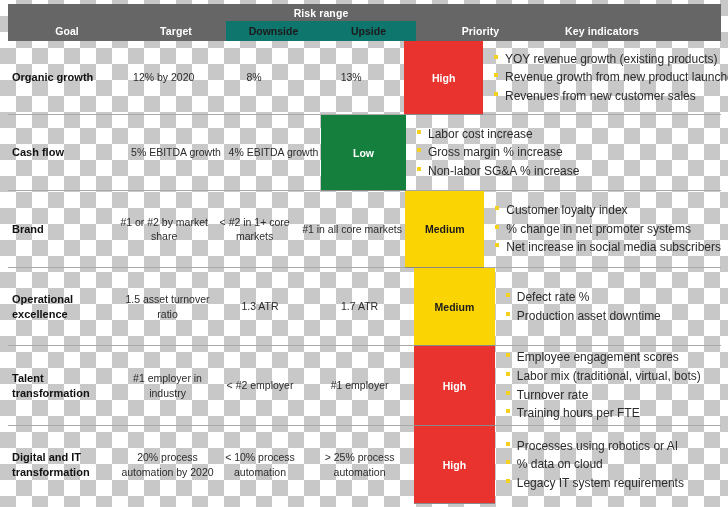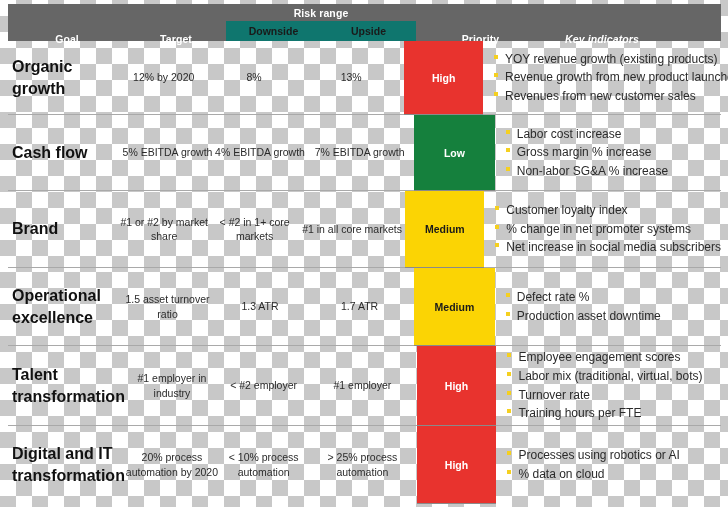--- a/index.html
+++ b/index.html
@@ -62,34 +62,34 @@
     flex: 1;
     display: flex;
     align-items: center;
     justify-content: center;
     font-size: 10.5px;
     font-weight: bold;
     color: #1a1a1a;
   }
   .hdr-label {
     position: absolute;
-    top: 25px;
+    top: 17px;
     height: 20px;
     display: flex;
     align-items: center;
     justify-content: center;
     color: #ffffff;
     font-size: 10.5px;
     font-weight: bold;
     letter-spacing: .1px;
   }
   .hdr-goal     { left: 0px;   width: 118px; }
   .hdr-target   { left: 118px; width: 100px; }
   .hdr-priority { left: 408px; width: 67px; margin-left: 31px; }
-  .hdr-key      { left: 475px; width: 238px; font-style: italic; }
+  .hdr-key      { left: 475px; width: 238px; }
 
   
   .rows {
     position: relative;
     width: 713px;
   }
   .row {
     position: relative;
     width: 713px;
     display: flex;
@@ -98,21 +98,21 @@
     box-sizing: border-box;
   }
   .row:last-child { border-bottom: none; }
 
   .col-goal {
     width: 118px;
     display: flex;
     align-items: center;
     padding-left: 4px;
     box-sizing: border-box;
-    font-size: 16px;
+    font-size: 11px;
     font-weight: bold;
     color: #111111;
     line-height: 1.35;
   }
   .col-target, .col-down, .col-up {
     display: flex;
     align-items: center;
     justify-content: center;
     text-align: center;
     font-size: 10.5px;
@@ -198,21 +198,20 @@
           <div class="kpi">
             <span class="bullet" style="background: rgb(245, 208, 32);"></span>
             <span>Revenues from new customer sales</span>
           </div>
         </div>
       </div>
       <div class="row" style="height: 76px;">
         <div class="col-goal">Cash flow</div>
         <div class="col-target">5% EBITDA growth</div>
         <div class="col-down">4% EBITDA growth</div>
-        <div class="col-up">7% EBITDA growth</div>
         <div class="col-priority" style="background: #15803d; color: rgb(255, 255, 255);">Low</div>
         <div class="col-key">
           <div class="kpi">
             <span class="bullet" style="background: rgb(245, 208, 32);"></span>
             <span>Labor cost increase</span>
           </div>
           <div class="kpi">
             <span class="bullet" style="background: rgb(245, 208, 32);"></span>
             <span>Gross margin % increase</span>
           </div>
@@ -293,17 +292,21 @@
         <div class="col-priority" style="background: rgb(232, 51, 46); color: rgb(255, 255, 255);">High</div>
         <div class="col-key">
           <div class="kpi">
             <span class="bullet" style="background: rgb(245, 208, 32);"></span>
             <span>Processes using robotics or AI</span>
           </div>
           <div class="kpi">
             <span class="bullet" style="background: rgb(245, 208, 32);"></span>
             <span>% data on cloud</span>
           </div>
+          <div class="kpi">
+            <span class="bullet" style="background: rgb(245, 208, 32);"></span>
+            <span>Legacy IT system requirements</span>
+          </div>
         </div>
       </div>
     </div>
 
 </div>
 
 </body></html>

